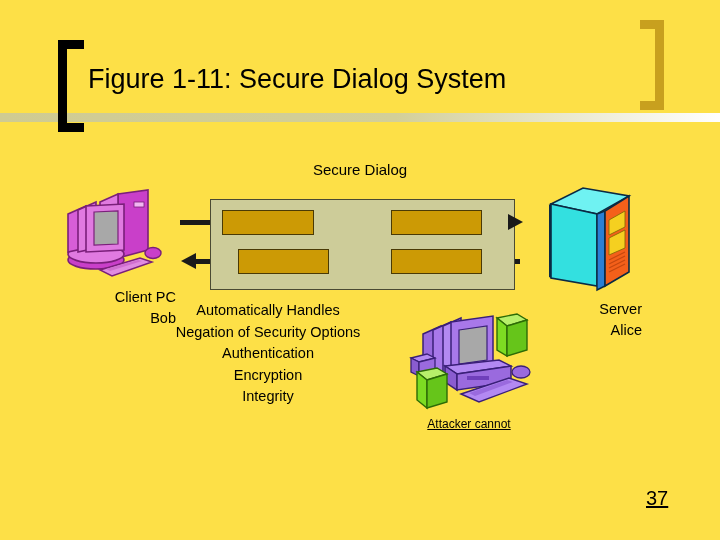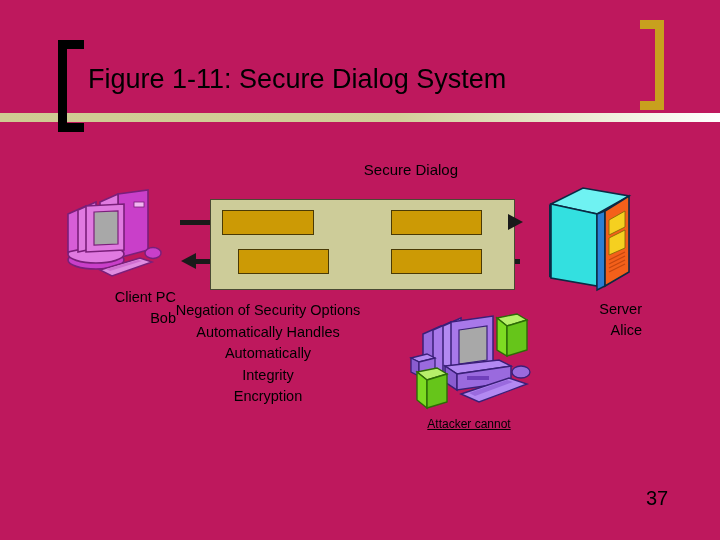--- a/index.html
+++ b/index.html
@@ -12,21 +12,21 @@
     height: 540px;
     position: relative;
     overflow: hidden;
     font-family: "Liberation Sans", sans-serif;
     color: #000000;
   }
 
   .slide {
     position: absolute;
     inset: 0;
-    background: #be185d;
+    background: #fde047;
     padding-left: 43px;
   }
 
   
   .title-band {
     position: absolute;
     left: 0;
     top: 113px;
     width: 720px;
     height: 9px;
@@ -64,24 +64,24 @@
     width: 540px;
     font-size: 27px;
     line-height: 34px;
     color: #000000;
     white-space: nowrap;
   }
 
   
   .secure-dialog-label {
     position: absolute;
-    left: 238px;
+    left: 250px;
     top: 161px;
     width: 220px;
-    text-align: right;
+    text-align: center;
     font-size: 15px;
     color: #000000;
   }
 
   .dialog-box {
     position: absolute;
     left: 210px;
     top: 199px;
     width: 305px;
     height: 91px;
@@ -190,20 +190,21 @@
     line-height: 21.5px;
     text-decoration: underline;
   }
 
   .page-number {
     position: absolute;
     left: 646px;
     top: 487px;
     font-size: 20px;
     color: #000000;
+    text-decoration: underline;
   }
 </style>
 </head>
 <body>
 
 <div class="slide">
 
   <div class="title-band"></div>
   <div class="bracket-left"></div>
   <div class="bracket-right"></div>
@@ -302,25 +303,25 @@
     <div>Client PC</div>
     <div>Bob</div>
   </div>
 
   <div class="label-server">
     <div>Server</div>
     <div>Alice</div>
   </div>
 
   <div class="features">
+    <div>Automatically Handles</div>
     <div>Negation of Security Options</div>
-    <div>Automatically Handles</div>
-    <div>Automatically</div>
+    <div>Authentication</div>
+    <div>Encryption</div>
     <div>Integrity</div>
-    <div>Encryption</div>
   </div>
 
   <div class="attacker-note">
     <div>Attacker cannot</div>
   </div>
 
   <div class="page-number">37</div>
 
 </div>
 

